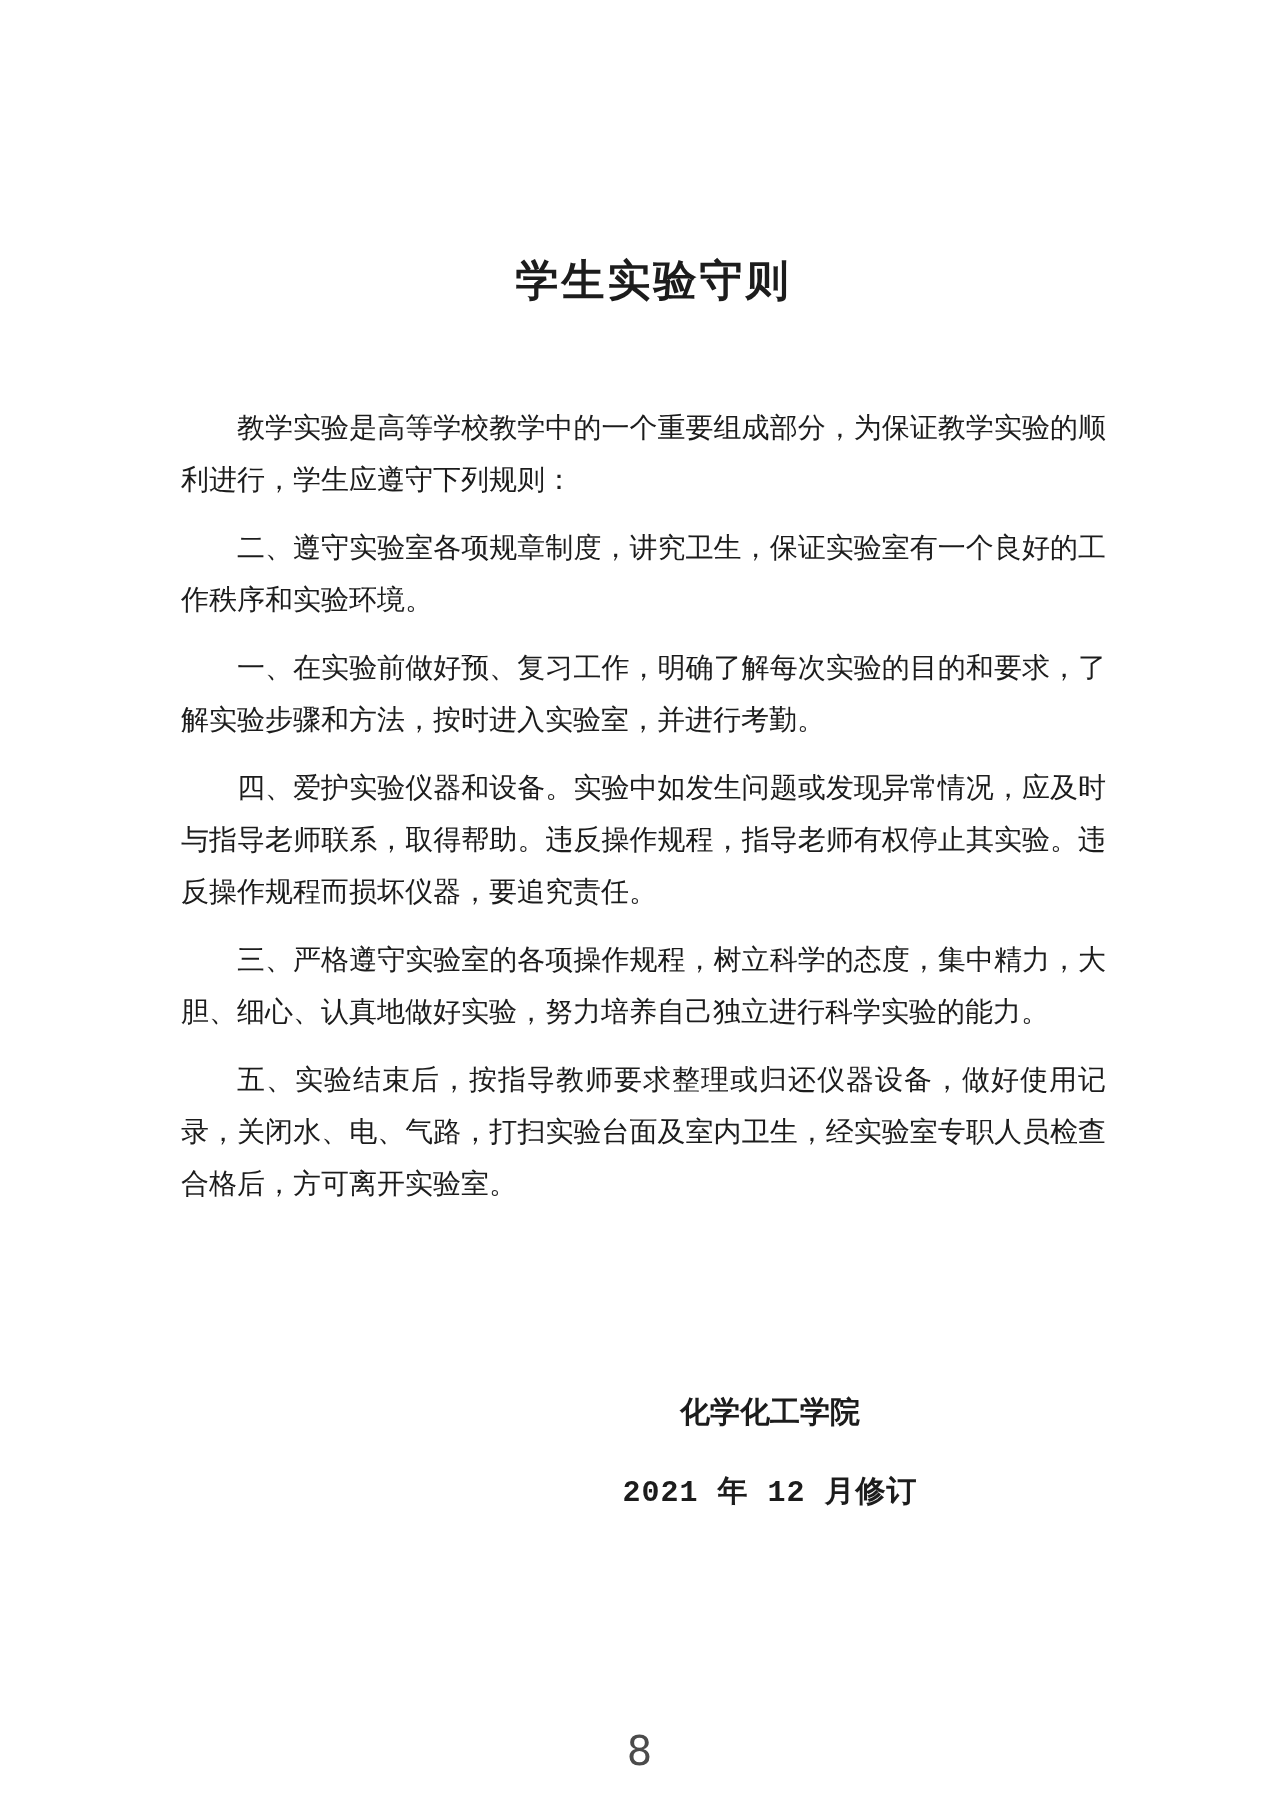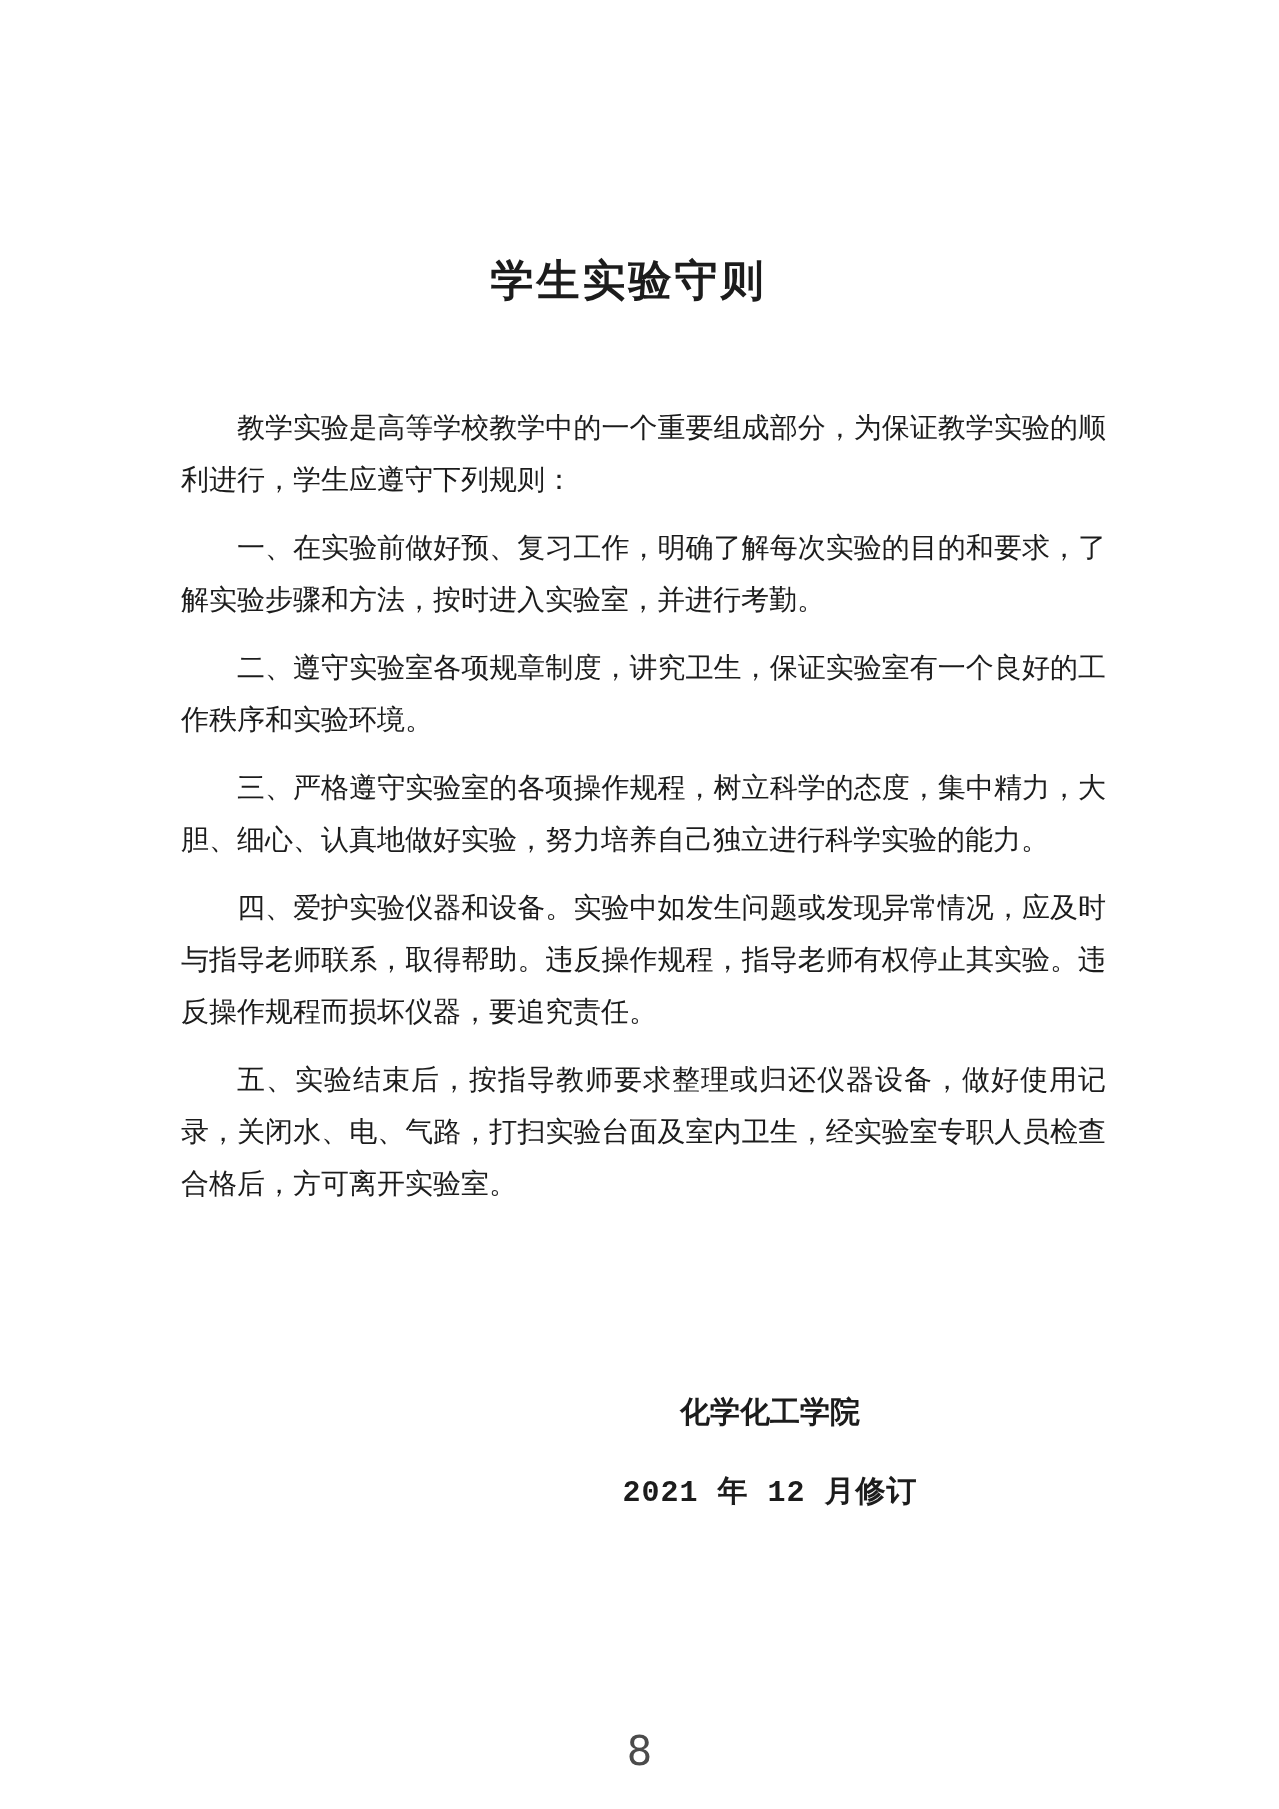--- a/index.html
+++ b/index.html
@@ -13,21 +13,21 @@
     overflow: hidden;
   }
   .page {
     position: absolute;
     inset: 0;
     background: #ffffff;
   }
   .doc-title {
     position: absolute;
     top: 252px;
-    left: 151px;
+    left: 176px;
     width: 955px;
     margin: 0;
     text-align: center;
     font-size: 43px;
     font-weight: 700;
     letter-spacing: 3px;
   }
   .body-text {
     position: absolute;
     top: 386px;
@@ -69,24 +69,24 @@
 </style>
 </head>
 <body>
 
 <div class="page">
 
   <h1 class="doc-title">学生实验守则</h1>
 
   <div class="body-text">
     <p>教学实验是高等学校教学中的一个重要组成部分，为保证教学实验的顺利进行，学生应遵守下列规则：</p>
+    <p>二、遵守实验室各项规章制度，讲究卫生，保证实验室有一个良好的工作秩序和实验环境。</p>
     <p>一、在实验前做好预、复习工作，明确了解每次实验的目的和要求，了解实验步骤和方法，按时进入实验室，并进行考勤。</p>
-    <p>二、遵守实验室各项规章制度，讲究卫生，保证实验室有一个良好的工作秩序和实验环境。</p>
+    <p>四、爱护实验仪器和设备。实验中如发生问题或发现异常情况，应及时与指导老师联系，取得帮助。违反操作规程，指导老师有权停止其实验。违反操作规程而损坏仪器，要追究责任。</p>
     <p>三、严格遵守实验室的各项操作规程，树立科学的态度，集中精力，大胆、细心、认真地做好实验，努力培养自己独立进行科学实验的能力。</p>
-    <p>四、爱护实验仪器和设备。实验中如发生问题或发现异常情况，应及时与指导老师联系，取得帮助。违反操作规程，指导老师有权停止其实验。违反操作规程而损坏仪器，要追究责任。</p>
     <p>五、实验结束后，按指导教师要求整理或归还仪器设备，做好使用记录，关闭水、电、气路，打扫实验台面及室内卫生，经实验室专职人员检查合格后，方可离开实验室。</p>
   </div>
 
   <div class="signature">
     <p class="sig-org">化学化工学院</p>
     <p class="sig-date">2021 年 12 月修订</p>
   </div>
 
   <div class="page-number">8</div>
 

